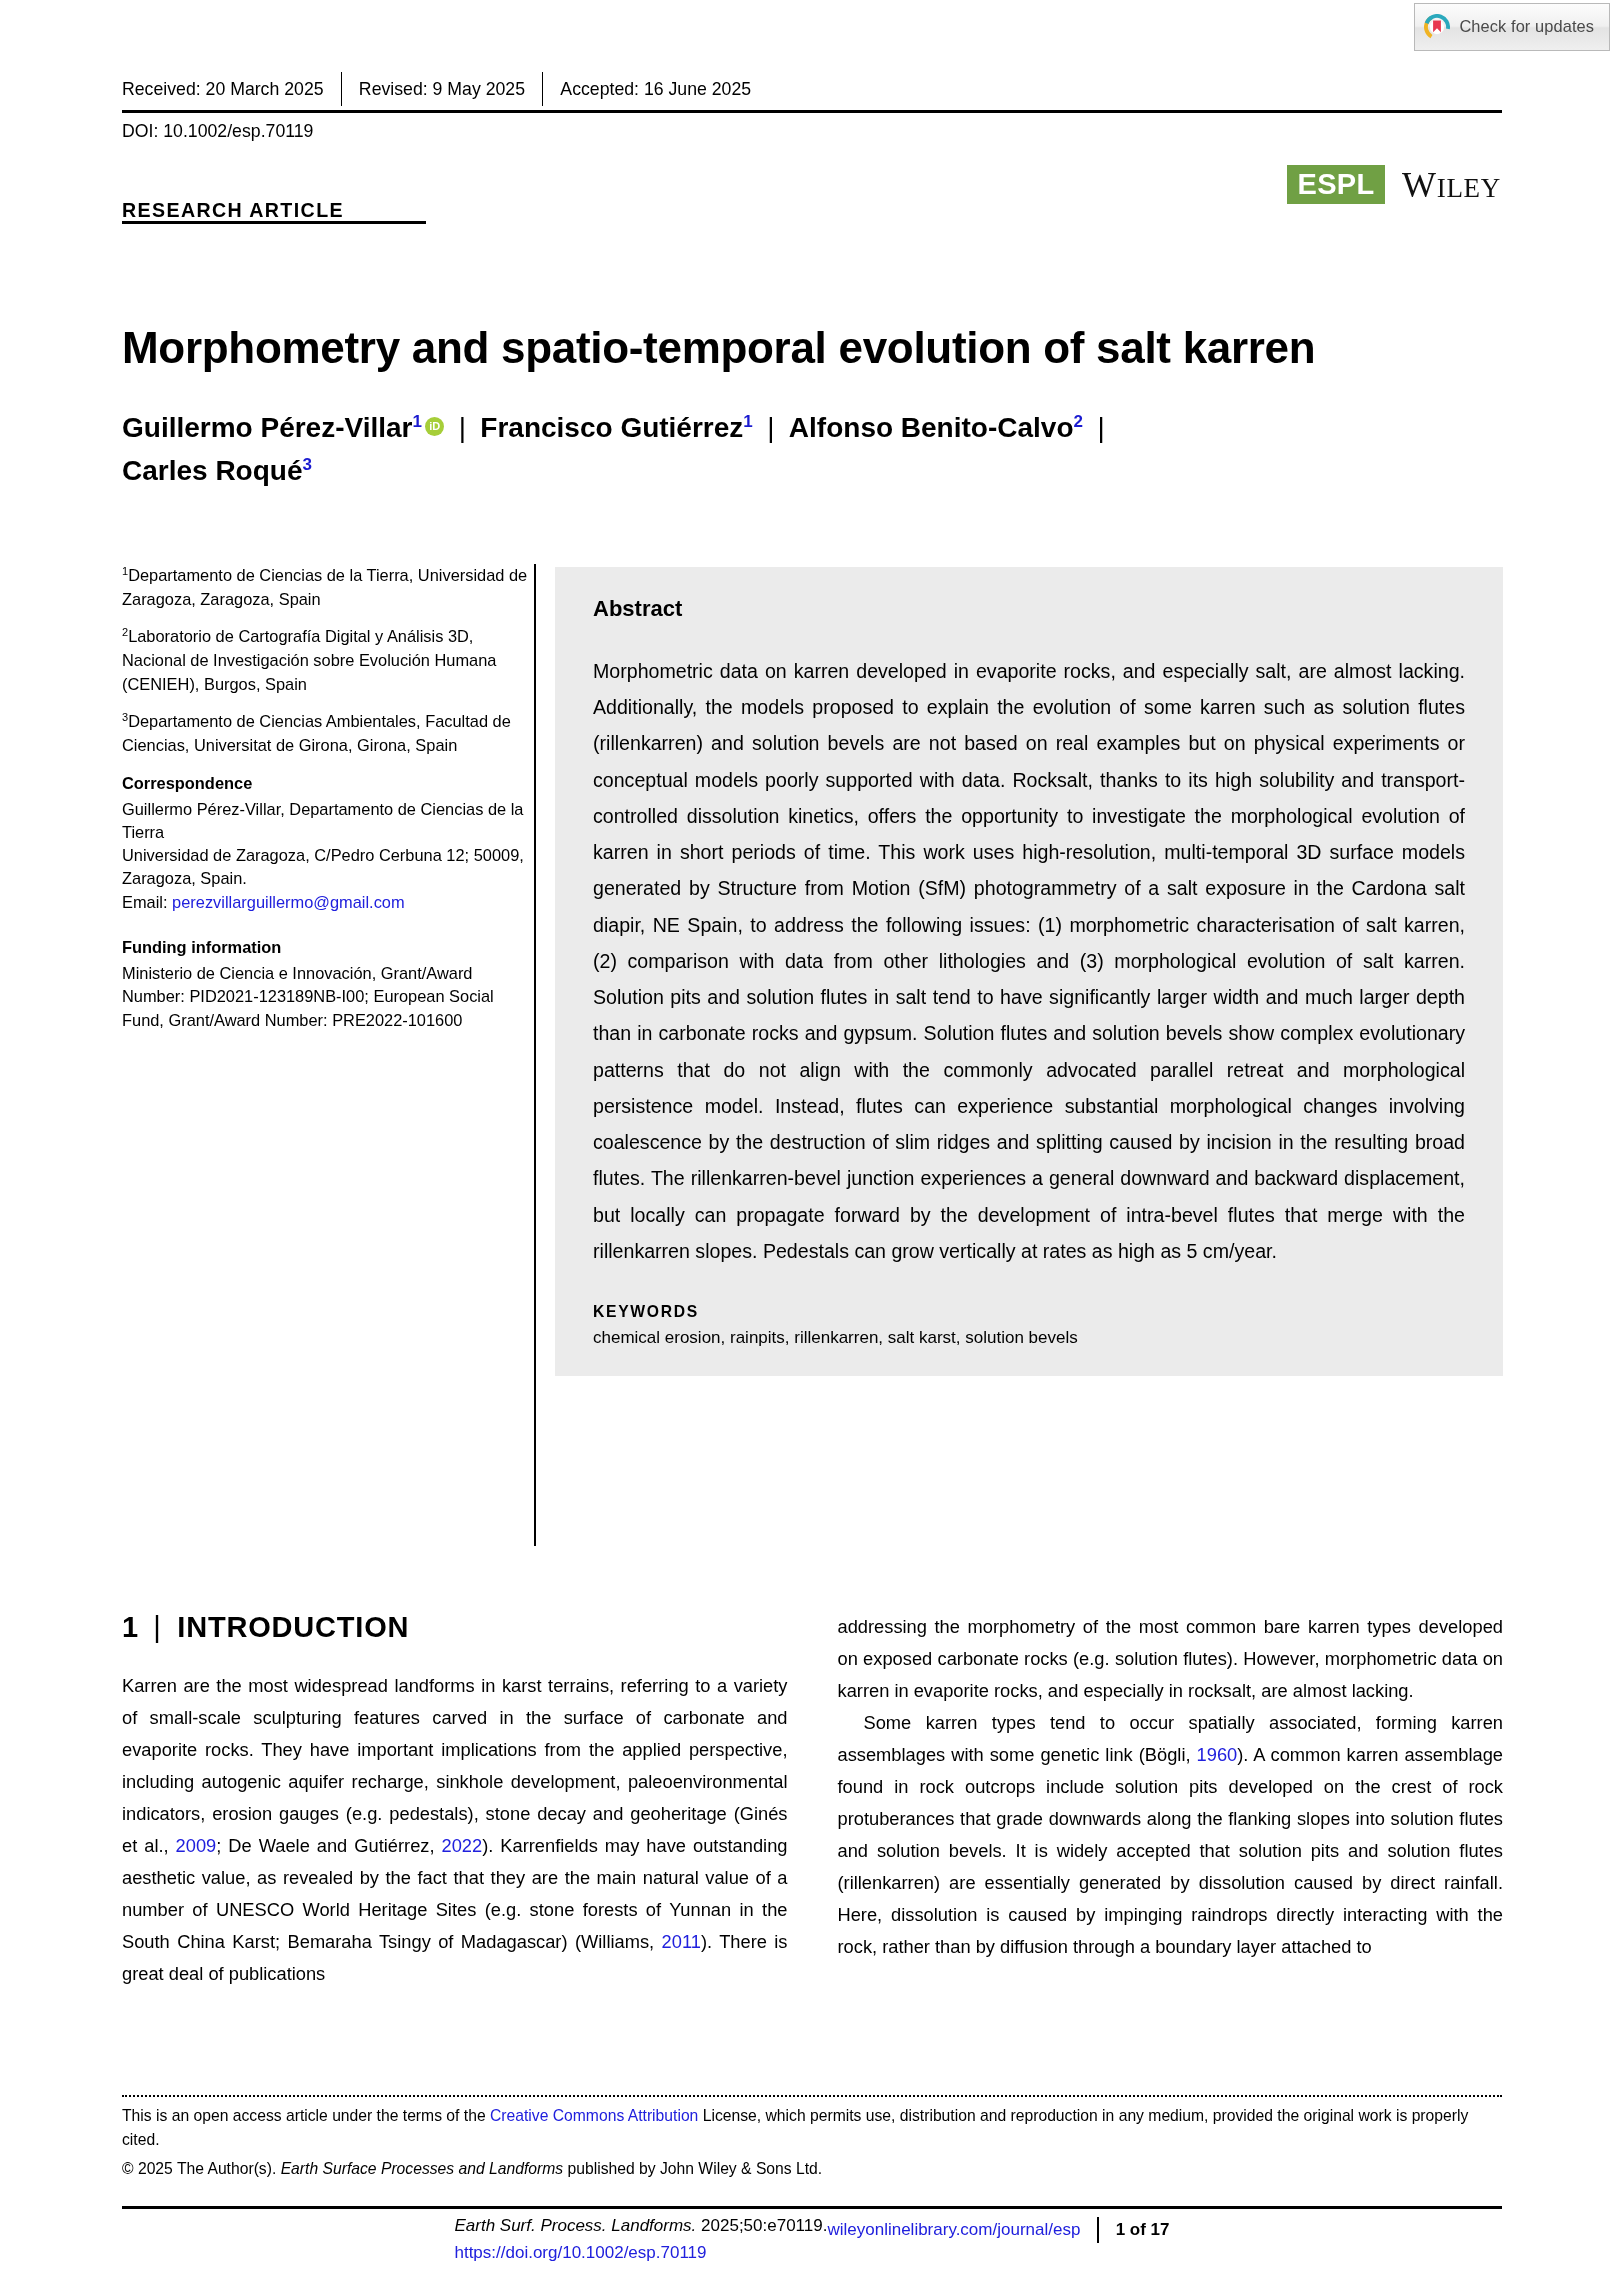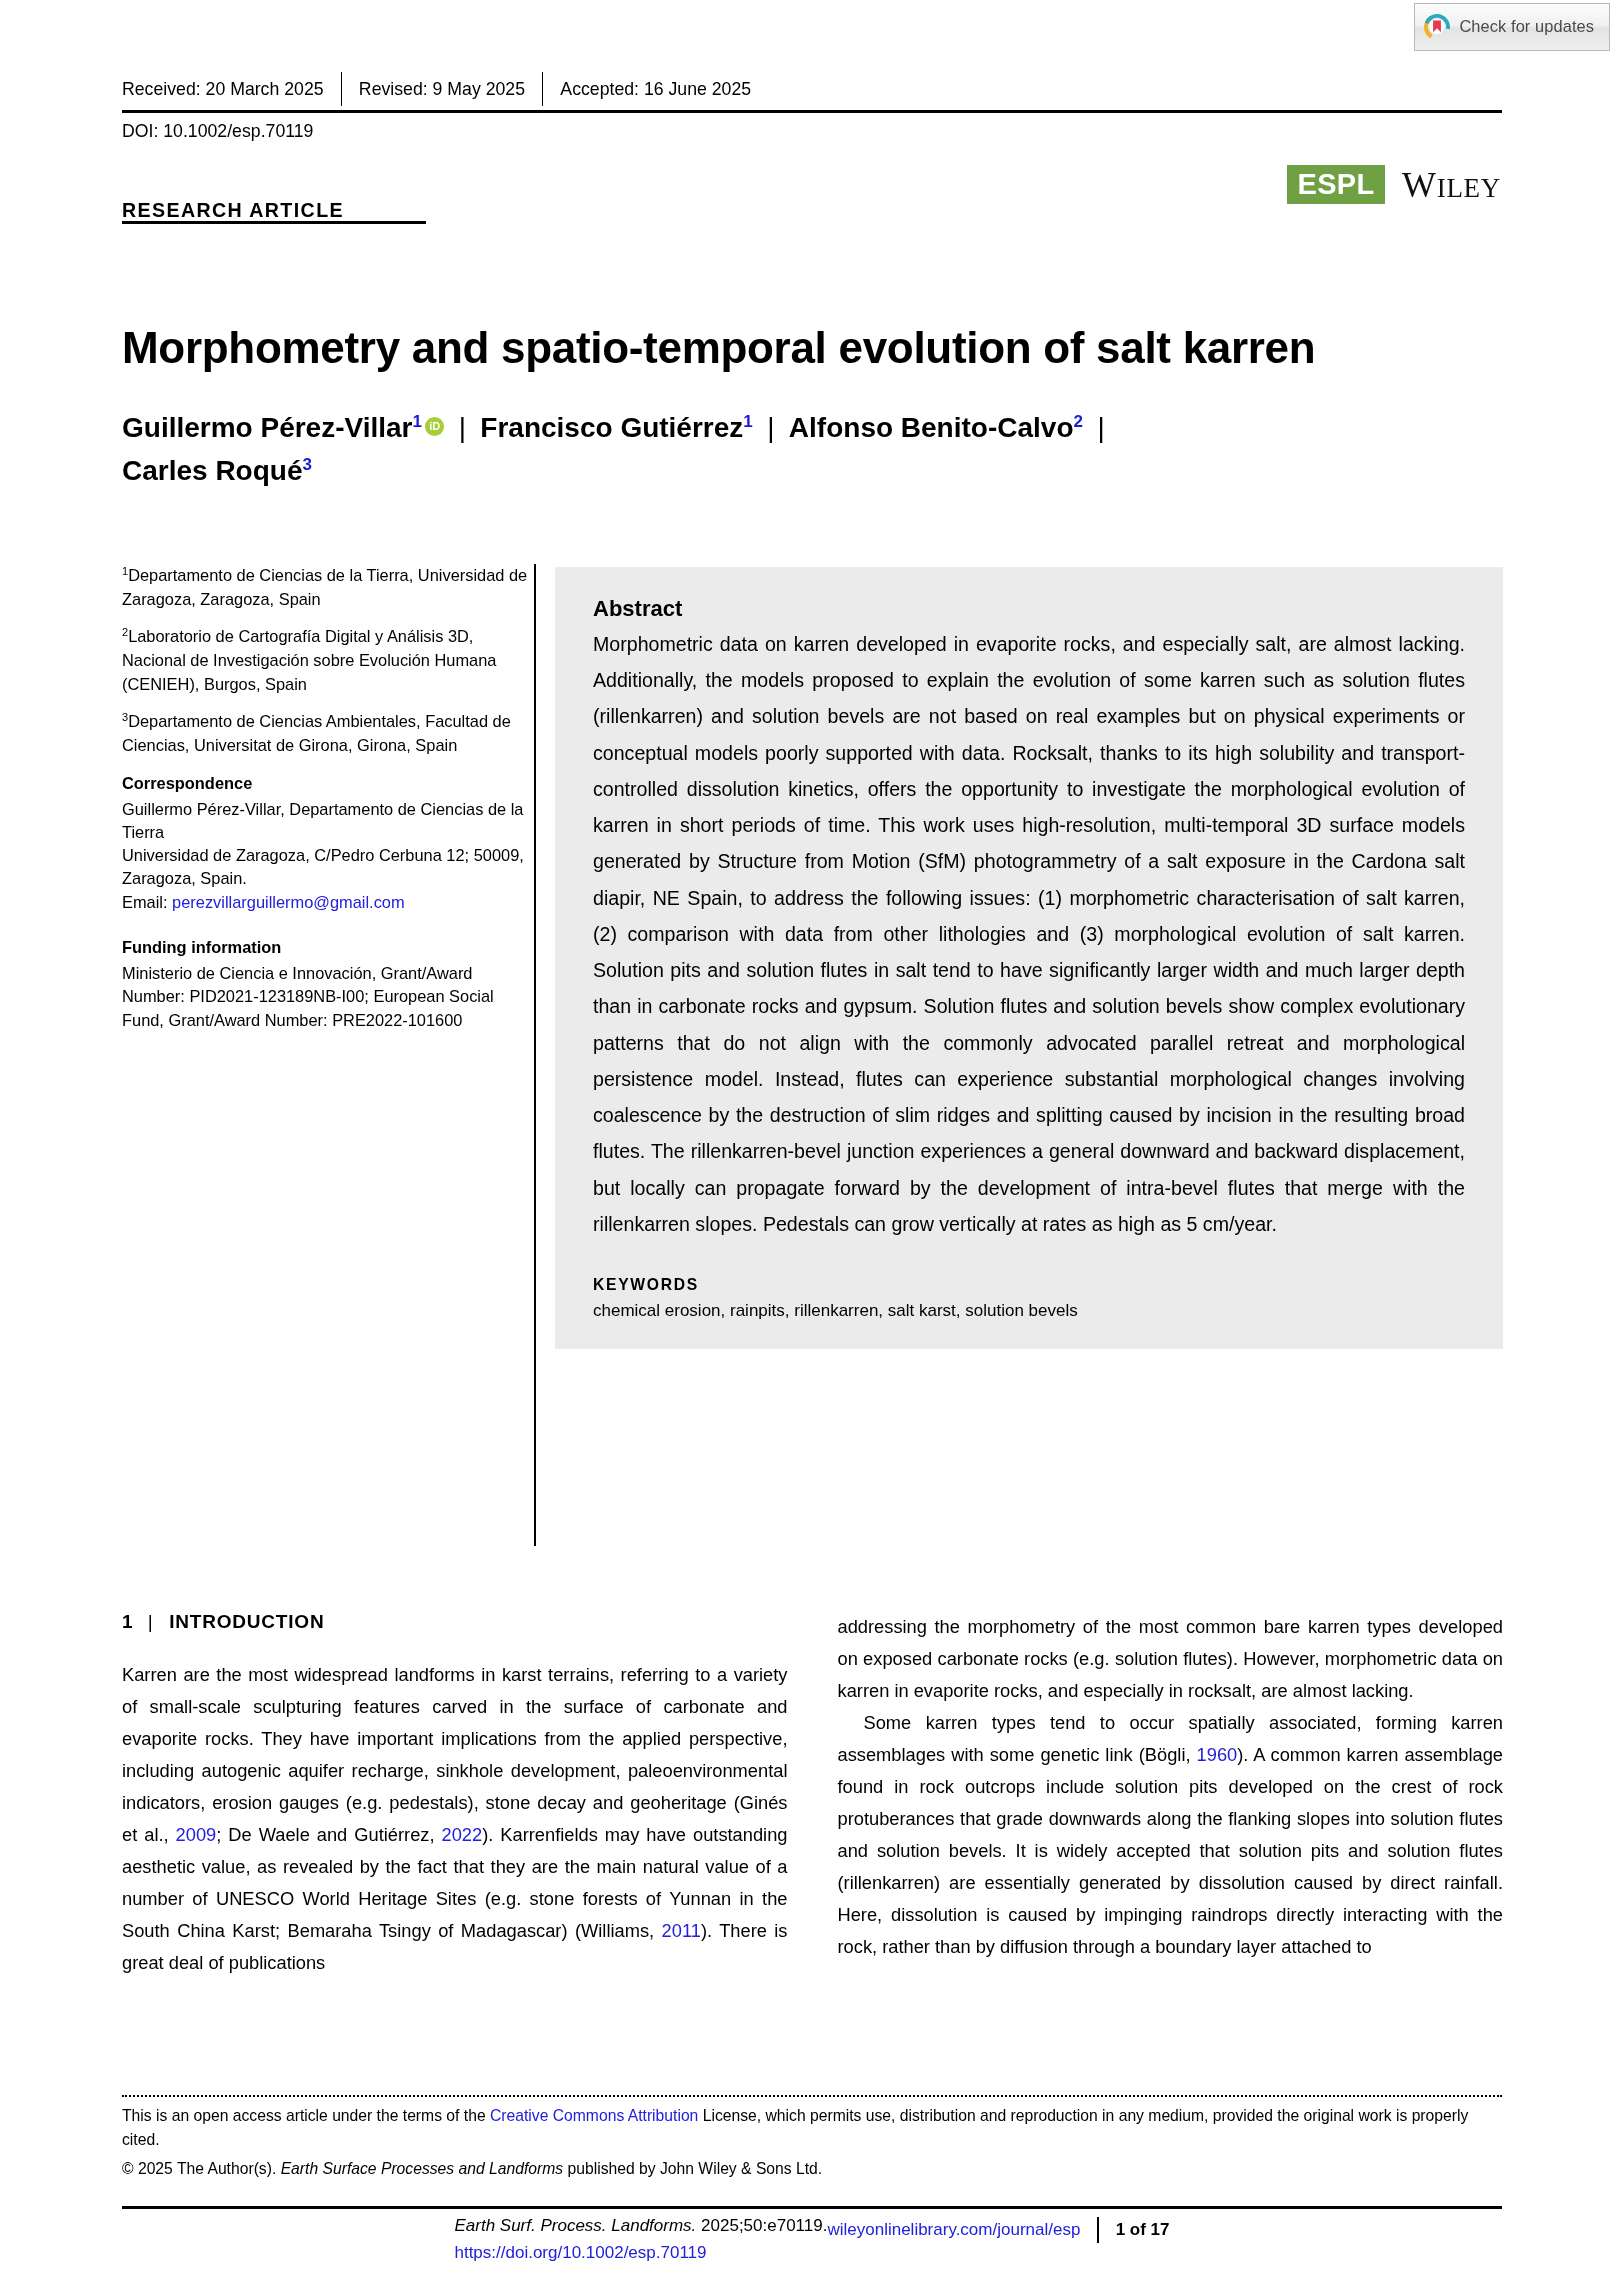--- a/index.html
+++ b/index.html
@@ -235,21 +235,21 @@
     left: 555px;
     top: 567px;
     width: 948px;
     background: #ebebeb;
     box-sizing: border-box;
     padding: 29px 38px 26px 38px;
   }
   .abstract-title {
     font-size: 22px;
     font-weight: 700;
-    margin: 0 0 4px 0;
+    margin: 0 0 31px 0;
   }
   .abstract-text {
     font-size: 19.6px;
     line-height: 1.85;
     text-align: justify;
     margin: 0;
   }
   .kw-label {
     font-size: 15.7px;
     font-weight: 700;
@@ -268,21 +268,21 @@
     left: 122px;
     top: 1611px;
     width: 1381px;
     display: flex;
     gap: 50px;
   }
   .body-col {
     width: 666px;
   }
   .sec-head {
-    font-size: 19px;
+    font-size: 29px;
     font-weight: 700;
     letter-spacing: 0.8px;
     margin: 0 0 26px 0;
     white-space: nowrap;
   }
   .sec-head .num { margin-right: 14.4px; }
   .sec-head .pipe { font-weight: 400; margin-right: 15.7px; }
   .body-col p {
     font-size: 18.3px;
     line-height: 1.75;

